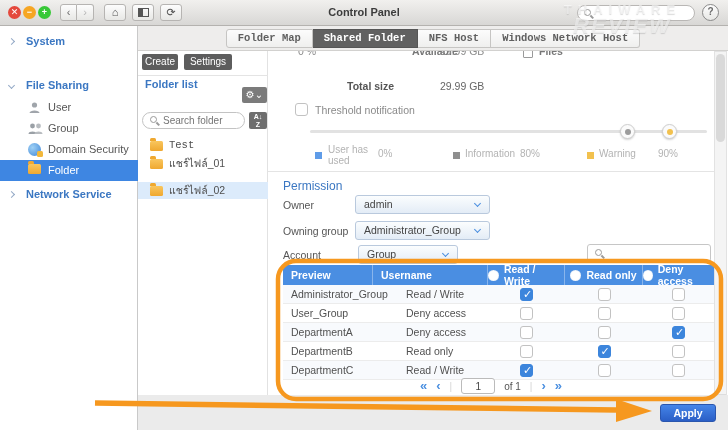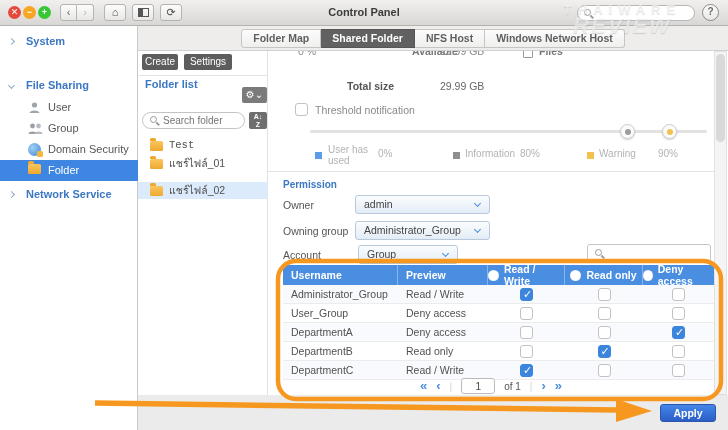--- a/index.html
+++ b/index.html
@@ -63,21 +63,21 @@
   .globe { display:inline-block; width:13px; height:13px; border-radius:50%; position:relative;
     background:radial-gradient(circle at 35% 35%, #9ed0f5, #3e86d8); }
   .globe::after { content:""; position:absolute; right:-2px; bottom:-1px; width:6px; height:6px;
     background:#f2b83c; border-radius:1.5px; }
 
   
   .tabbar { position:absolute; left:138px; top:26px; width:590px; height:25px;
     background:#eeedec; border-bottom:1px solid #d2d1cf;
     display:flex; align-items:center; justify-content:center; }
   .tab { height:19px; line-height:17px; padding:0 11px; font-size:10.5px; font-weight:bold;
-    color:#5f5f5f; background:linear-gradient(#fcfcfc,#efefee); border:1px solid #c6c5c3; border-left:none; }
+    color:#5f5f5f; background:linear-gradient(#fcfcfc,#efefee); border:1px solid #c6c5c3; border-left:none;font-family:Liberation Mono, monospace; }
   .tab:first-child { border-left:1px solid #c6c5c3; border-radius:3px 0 0 3px; }
   .tab:last-child { border-radius:0 3px 3px 0; }
   .tab.active { background:#616161; color:#fff; border-color:#565656; }
 
   
   .fpanel { position:absolute; left:138px; top:51px; width:130px; height:344px;
     background:#fff; border-right:1px solid #e2e2e2; }
   .dbtn { position:absolute; background:#5d5d5d; color:#fff; border-radius:2px;
     font-size:10px; text-align:center; }
   .fphead { position:absolute; left:7px; top:27px; font-size:11px; font-weight:bold; color:#3b77c2; }
@@ -112,21 +112,21 @@
   .track { position:absolute; height:3px; background:#e2e2e2; border-radius:2px; }
   .shandle { position:absolute; width:15px; height:15px; border-radius:50%; background:#fbfbfb;
     border:1px solid #cfcfcf; box-shadow:0 1px 2px rgba(0,0,0,.18); }
   .shandle::after { content:""; position:absolute; left:3.5px; top:3.5px; width:6px; height:6px; border-radius:50%; }
   .shandle.gray::after { background:#9c9c9c; }
   .shandle.yellow::after { background:#f2c14e; }
   .sq { display:inline-block; width:7px; height:7px; }
   .sq.blue{ background:#5f9ce8; } .sq.gray{ background:#8f8f8f; } .sq.yellow{ background:#f2c14e; }
   .legend { font-size:10px; color:#b3b3b3; }
   .divline { position:absolute; left:0; width:446px; border-top:1px solid #e4e4e4; }
-  .ptitle { position:absolute; font-size:10px; font-weight:bold; color:#3b77c2; }
+  .ptitle { position:absolute; font-size:12px; font-weight:normal; color:#3b77c2; }
   .flabel { position:absolute; font-size:10.5px; color:#555; }
   .select { position:absolute; height:19px; background:linear-gradient(#fbfdfe,#e3ecf6);
     border:1px solid #b9c9dd; border-radius:3px; font-size:10.5px; color:#444;
     line-height:17px; padding-left:8px; }
   .dchev { position:absolute; right:9px; top:5px; width:5px; height:5px;
     border-right:1.6px solid #4a8fe0; border-bottom:1.6px solid #4a8fe0; transform:rotate(45deg); }
   .usearch { position:absolute; left:319px; top:193px; width:124px; height:18px;
     border:1px solid #c6c6c6; border-radius:3px; background:#fff; }
   .usearch .mag{ position:absolute; left:7px; top:4px; }
   .usearch input{ position:absolute; left:20px; top:1px; width:100px; height:14px; border:none;
@@ -334,22 +334,22 @@
     <div class="select" style="left:90px;top:194px;width:100px;">
       <span>Group</span>
       <span class="dchev"></span>
     </div>
     <div class="usearch">
       <span class="mag"></span>
     </div>
 
     <div class="ptable">
       <div class="thead">
+        <div class="th c2">Preview</div>
         <div class="th c1">Username</div>
-        <div class="th c2">Preview</div>
         <div class="th c3 cc">
           <span class="hcirc"></span>
           <span>Read / Write</span>
         </div>
         <div class="th c4 cc">
           <span class="hcirc"></span>
           <span>Read only</span>
         </div>
         <div class="th c5 cc">
           <span class="hcirc"></span>

